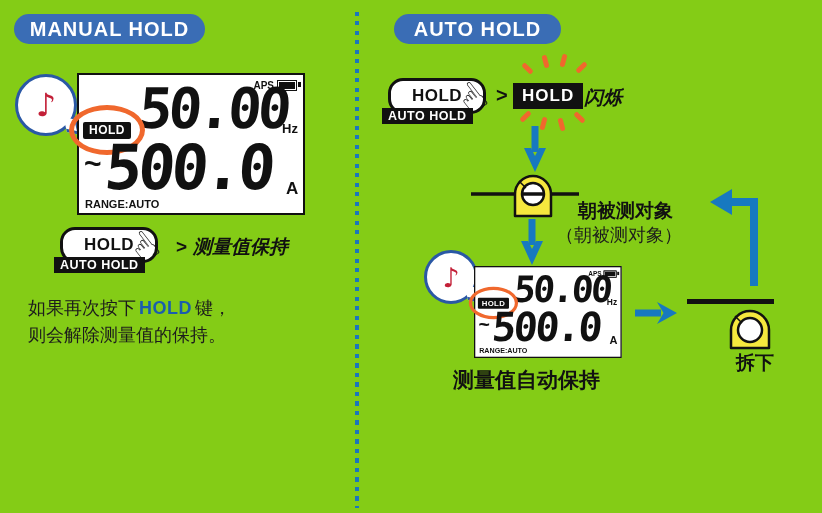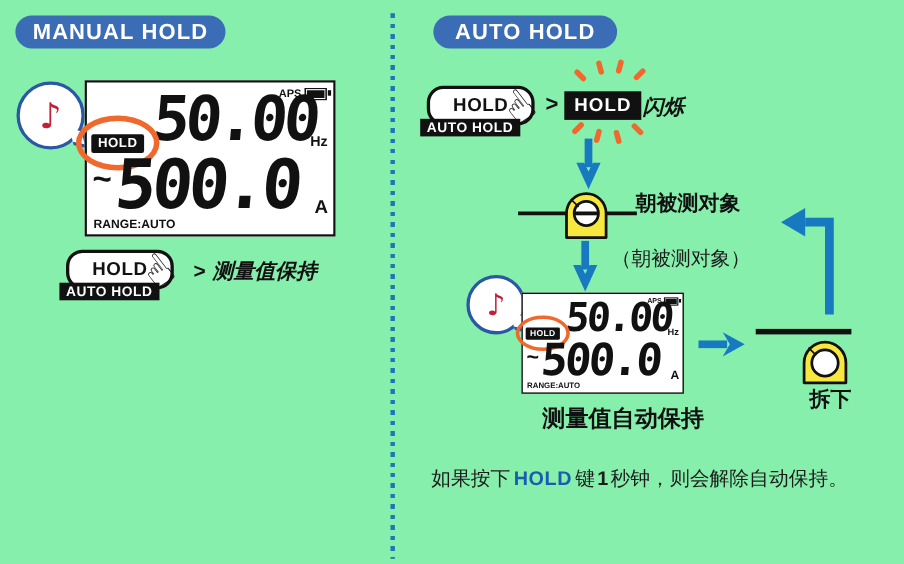--- a/index.html
+++ b/index.html
@@ -1,21 +1,21 @@
 <!DOCTYPE html>
 <html style="--header_blue: #3a6db5; --hold_text_blue: #1a5dae; --arrow_blue: #1779c0; --divider_blue: #1b76bd; --flash_orange: #f0682d; --clamp_yellow: #f6e83e; --note_red: #c32038; --ink: #111111; --bubble_blue: #2a58a5;"><head>
 <meta charset="utf-8">
 <style>
   :root{
     --header_blue:#3a6db5; --hold_text_blue:#1a5dae; --arrow_blue:#1779c0;
     --divider_blue:#1b76bd; --flash_orange:#f0682d; --clamp_yellow:#f6e83e;
     --note_red:#c32038; --ink:#111111; --bubble_blue:#2a58a5;
   }
   html,body{margin:0;padding:0;background:#fff;}
-  .page{position:relative;width:822px;height:513px;background:#86efac;overflow:hidden;
+  .page{position:relative;width:822px;height:513px;background:#84cc16;overflow:hidden;
         font-family:"Liberation Sans",sans-serif;color:var(--ink);}
   .section{position:absolute;inset:0;}
   .pill{position:absolute;height:30px;border-radius:16px;background:var(--header_blue);
         color:#fff;font-weight:bold;font-size:20px;display:flex;align-items:center;
         justify-content:center;letter-spacing:1px;}
   .divider{position:absolute;left:355px;top:12px;width:4px;height:496px;
         background-image:repeating-linear-gradient(to bottom,var(--divider_blue) 0 4px,transparent 4px 9.5px);}
   
   .lcd{position:absolute;width:224px;height:138px;border:2px solid var(--ink);background:#fff;}
   .seg{position:absolute;font-family:"DejaVu Sans Mono",monospace;font-weight:bold;color:var(--ink);
@@ -113,20 +113,24 @@
         <span>HOLD</span>
       </div>
       <div class="auto-badge">AUTO HOLD</div>
       <span class="hand">☝</span>
     </div>
 
     <div class="cap" style="left:176px;top:234px;">
       <span class="gt">&gt;</span><span class="lbl">测量值保持</span>
     </div>
 
+    <div class="body-text" style="left:28px;top:295px;">
+      <span>如果再次按下</span><span class="hold-word">HOLD</span><span>键，</span><br>
+      <span>则会解除测量值的保持。</span>
+    </div>
   </div>
 
   <div class="divider"></div>
 
   <div class="section">
 
     <div class="pill" style="left:394px;top:14px;width:167px;">
       <span>AUTO HOLD</span>
     </div>
 
@@ -160,21 +164,21 @@
       <polygon class="blue-fill" points="0,22 11,46 22,22 15,22 11,30 7,22"></polygon>
     </svg>
 
     <svg style="left:471px;top:164px;" width="112" height="58" viewBox="0 0 112 58">
       <line class="wire" x1="0" y1="30" x2="108" y2="30"></line>
       <path class="clamp-body" d="M44,52 L44,30 A18,18 0 0 1 80,30 L80,52 Z"></path>
       <circle class="clamp-hole" cx="62" cy="30" r="11"></circle>
       <line class="wire" x1="51" y1="30" x2="73" y2="30"></line>
       <line class="notch" x1="48" y1="17" x2="55" y2="24"></line>
     </svg>
-    <div class="cap" style="left:578px;top:172px;">朝被测对象</div>
+    <div class="cap" style="left:578px;top:198px;">朝被测对象</div>
 
     <svg style="left:521px;top:219px;" width="22" height="46" viewBox="0 0 22 46">
       <rect class="blue-fill" x="7.5" y="0" width="7" height="26"></rect>
       <polygon class="blue-fill" points="0,22 11,46 22,22 15,22 11,30 7,22"></polygon>
     </svg>
     <div class="body-text" style="left:556px;top:222px;">（朝被测对象）</div>
 
     <div class="bubble" style="left:424px;top:250px;width:48px;height:48px;">
       <span class="note" style="font-size:27px;">♪</span>
       <span class="btail"></span>
@@ -190,38 +194,35 @@
         <span class="hz">Hz</span>
         <div class="hold-ellipse">
           <span class="hold-badge">HOLD</span>
         </div>
         <span class="ac">~</span>
         <div class="seg row2">500.0</div>
         <span class="unit-a">A</span>
         <span class="range">RANGE:AUTO</span>
       </div>
     </div>
-    <div class="cap" style="left:493px;top:366px;font-size:21px;">测量值自动保持</div>
+    <div class="cap" style="left:453px;top:366px;font-size:21px;">测量值自动保持</div>
 
     <svg style="left:635px;top:301px;" width="42" height="24" viewBox="0 0 42 24">
       <rect class="blue-fill" x="0" y="8.5" width="26" height="7"></rect>
       <polygon class="blue-fill" points="22,1 42,12 22,23 28.5,12"></polygon>
     </svg>
 
     <div class="wire2"></div>
     <svg style="left:726px;top:306px;" width="48" height="44" viewBox="0 0 48 44">
       <path class="clamp-body" d="M5,42 L5,24 A19,19 0 0 1 43,24 L43,42 Z"></path>
       <circle class="clamp-hole" cx="24" cy="24" r="12"></circle>
       <line class="notch" x1="9" y1="10" x2="16" y2="17"></line>
     </svg>
     <div class="cap" style="left:736px;top:350px;">拆下</div>
 
     <svg style="left:708px;top:186px;" width="55" height="102" viewBox="0 0 55 102">
       <path class="blue-stroke" d="M46,100 L46,16 L24,16"></path>
       <polygon class="blue-fill" points="24,3 24,29 2,16"></polygon>
     </svg>
 
-    <div class="body-text" style="left:392px;top:422px;">
-      <span>如果按下</span><span class="hold-word">HOLD</span><span>键</span><span class="num">1</span><span>秒钟，则会解除自动保持。</span>
-    </div>
   </div>
 
 </div>
 
 </body></html>

